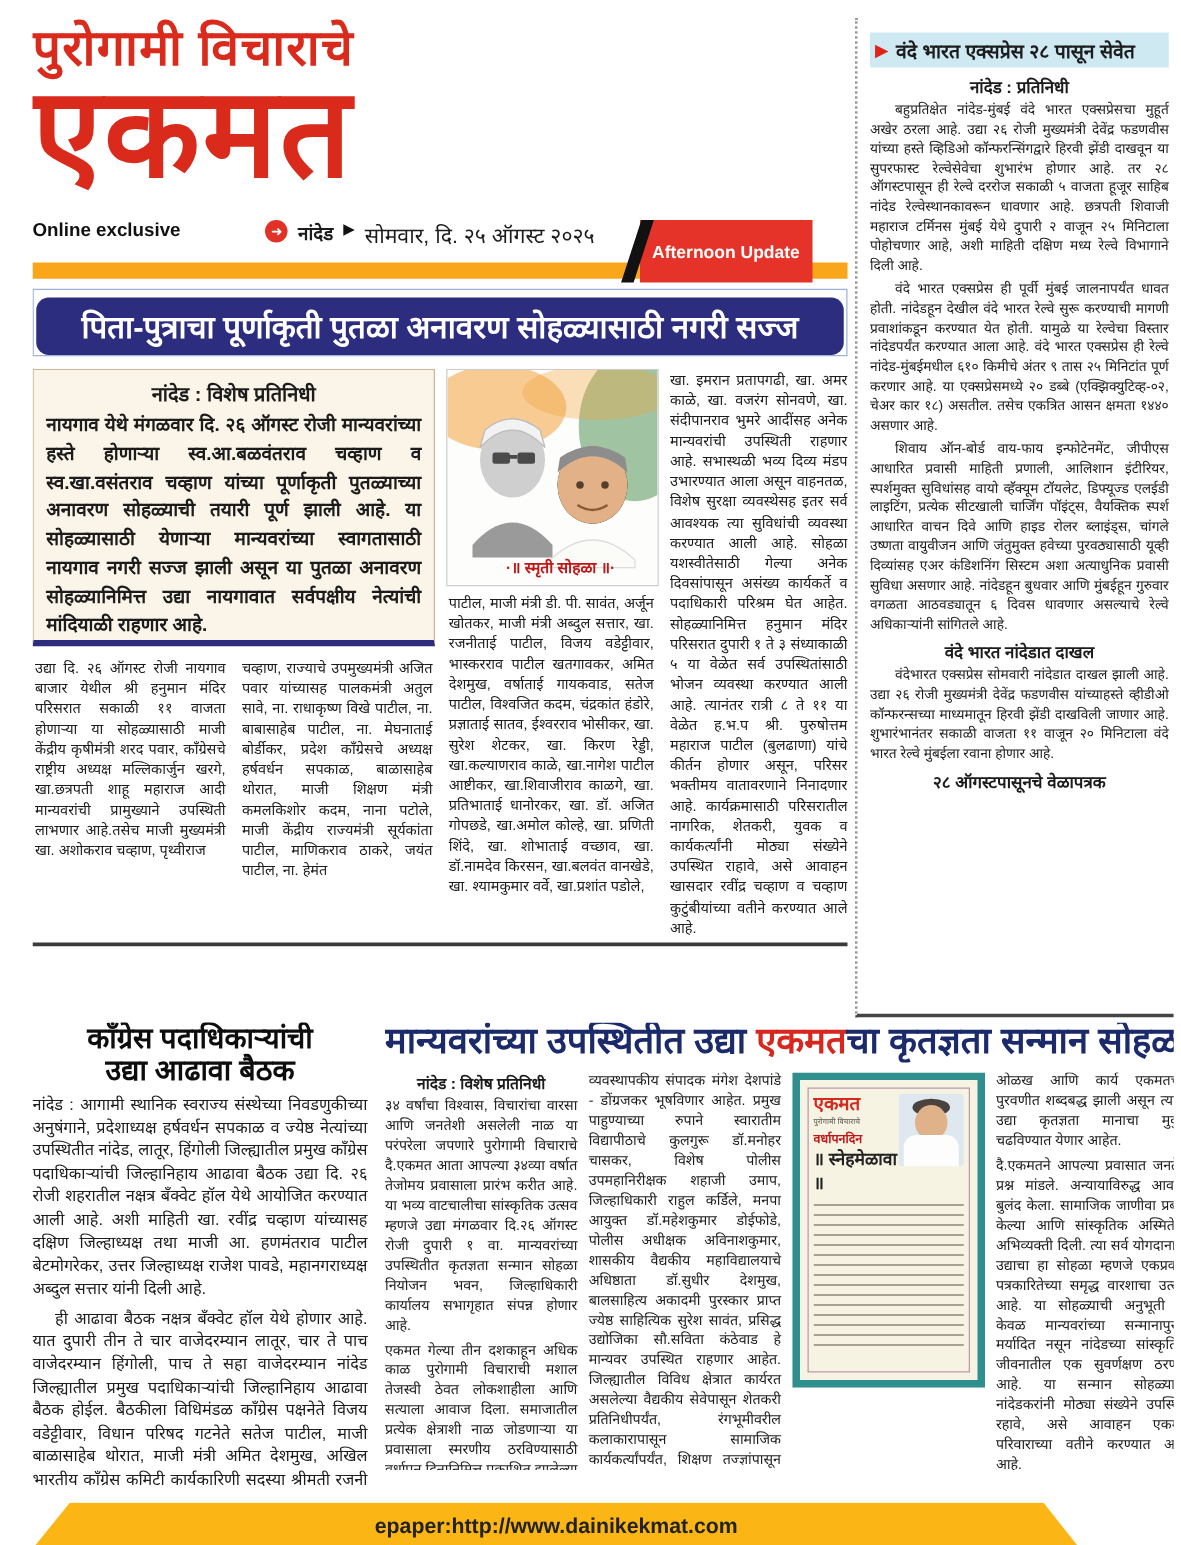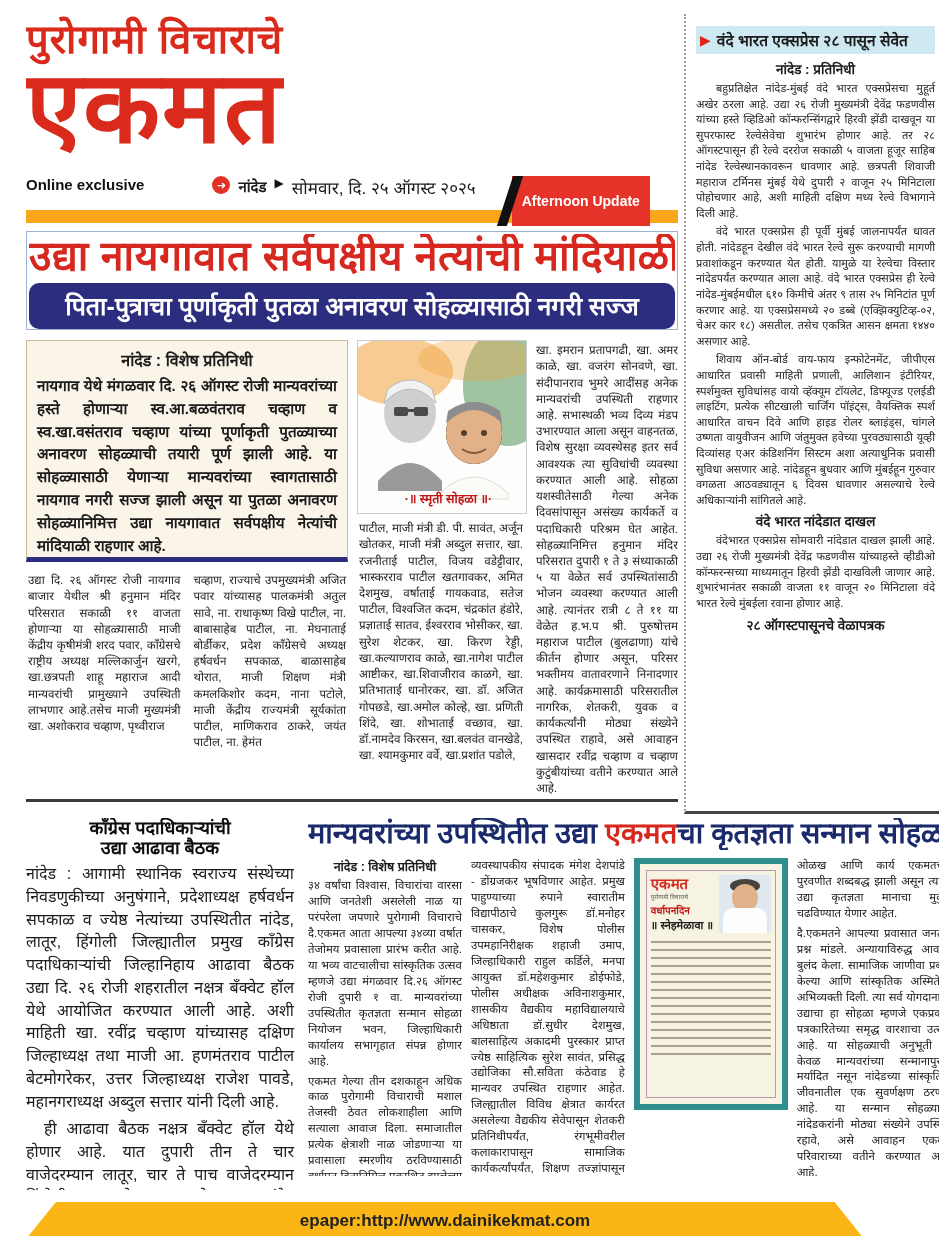--- a/index.html
+++ b/index.html
@@ -56,41 +56,41 @@
   .rz-headline{font-weight:800;font-size:27px;line-height:1.12;text-align:center;color:#0d0d0d;margin-top:2px;}
   .kicker{background:#cfe9f3;display:flex;align-items:center;gap:6px;font-weight:800;font-size:15.5px;
     padding:3px 4px;margin-top:8px;}
   .kicker .tri{color:#e02318;font-size:14px;}
   .rz-byline{text-align:center;font-weight:800;font-size:13.5px;margin-top:6px;}
   .rz-p{font-size:11px;line-height:1.42;text-align:justify;margin:3px 0 0 0;text-indent:20px;}
   .rz-subhead{text-align:center;font-weight:800;font-size:13.5px;margin-top:4px;}
   
   .bottom-flex{display:flex;height:372px;overflow:hidden;margin-top:4px;}
   .bottom-left{width:278px;flex:none;box-sizing:border-box;padding-right:10px;}
-  .bl-headline{font-weight:800;font-size:18px;line-height:1.12;text-align:center;color:#0d0d0d;}
-  .bl-p{font-size:16px;line-height:1.42;text-align:justify;margin:5px 0 0 0;}
+  .bl-headline{font-weight:800;font-size:23px;line-height:1.12;text-align:center;color:#0d0d0d;}
+  .bl-p{font-size:13px;line-height:1.42;text-align:justify;margin:5px 0 0 0;}
   .bl-p.indent{text-indent:18px;}
   .bottom-main{flex:1;box-sizing:border-box;padding-left:4px;}
   .bm-headline{font-weight:800;font-size:29px;text-align:center;color:#1b2a6b;line-height:1.1;
     white-space:nowrap;overflow:hidden;}
   .bm-headline .brand{color:#d6281e;}
   .bm-cols{display:flex;gap:9px;margin-top:8px;height:318px;overflow:hidden;}
   .bm-col{width:25%;box-sizing:border-box;}
   .bm-col p{font-size:11.4px;line-height:1.4;text-align:justify;margin:0 0 4px 0;}
   .bm-byline{text-align:center;font-weight:800;font-size:12.5px;margin-bottom:3px;}
   
   .invite-card{width:100%;height:252px;border:6px solid #2f8e8e;background:#f7f3e2;
     box-sizing:border-box;padding:6px;position:relative;overflow:hidden;}
   .invite-inner{border:1px solid #b9a;height:100%;box-sizing:border-box;padding:4px;position:relative;}
   .card-top{display:flex;justify-content:space-between;}
   .card-brand{color:#d6281e;font-weight:800;font-size:15px;line-height:1;}
   .card-brand-tag{color:#555;font-size:6px;display:block;}
   .card-photo{width:52px;height:58px;background:#dfe8ee;border-radius:3px;position:relative;overflow:hidden;flex:none;}
   .card-line1{color:#c01818;font-weight:800;font-size:10px;margin-top:2px;}
-  .card-line2{color:#222;font-weight:700;font-size:11px;}
+  .card-line2{color:#222;font-weight:700;font-size:14px;}
   .card-textlines{margin-top:5px;height:120px;
     background:repeating-linear-gradient(#f7f3e2 0 3px,#a9a193 3px 5px,#f7f3e2 5px 8px);}
   .cp-head{position:absolute;left:13px;top:9px;width:26px;height:28px;border-radius:50%;background:#e0b28a;}
   .cp-hair{position:absolute;left:11px;top:4px;width:30px;height:14px;border-radius:50%;background:#4a423c;}
   .cp-body{position:absolute;left:4px;top:33px;width:44px;height:28px;border-radius:10px 10px 0 0;background:#fdfdfd;}
   
   .footer-bar{margin-top:12px;width:838px;height:37px;background:#fbb515;
     clip-path:polygon(30px 0,96.5% 0,100% 100%,0 100%);
     display:flex;align-items:center;justify-content:center;}
   .footer-bar span{font-weight:800;font-size:17px;color:#222;}
@@ -116,21 +116,20 @@
           </span>
         <span class="edition">नांदेड</span>
         <span class="pointer">▶</span>
         <span class="dateline">सोमवार, दि. २५ ऑगस्ट २०२५</span>
         <span class="badge">Afternoon Update</span>
       </div>
 
       <div class="yellow-bar"></div>
 
       <div class="headline-box">
-        <div class="main-headline">उद्या नायगावात सर्वपक्षीय नेत्यांची मांदियाळी</div>
         <div class="navy-strap">पिता-पुत्राचा पूर्णाकृती पुतळा अनावरण सोहळ्यासाठी नगरी सज्ज</div>
       </div>
 
       <div class="story-body">
 
         <div class="col-wide">
           <div class="intro-box">
             <div class="intro-byline">नांदेड : विशेष प्रतिनिधी</div>
             <p class="intro-text">नायगाव येथे मंगळवार दि. २६ ऑगस्ट रोजी मान्यवरांच्या हस्ते होणाऱ्या स्व.आ.बळवंतराव चव्हाण व स्व.खा.वसंतराव चव्हाण यांच्या पूर्णाकृती पुतळ्याच्या अनावरण सोहळ्याची तयारी पूर्ण झाली आहे. या सोहळ्यासाठी येणाऱ्या मान्यवरांच्या स्वागतासाठी नायगाव नगरी सज्ज झाली असून या पुतळा अनावरण सोहळ्यानिमित्त उद्या नायगावात सर्वपक्षीय नेत्यांची मांदियाळी राहणार आहे.</p>
           </div>

